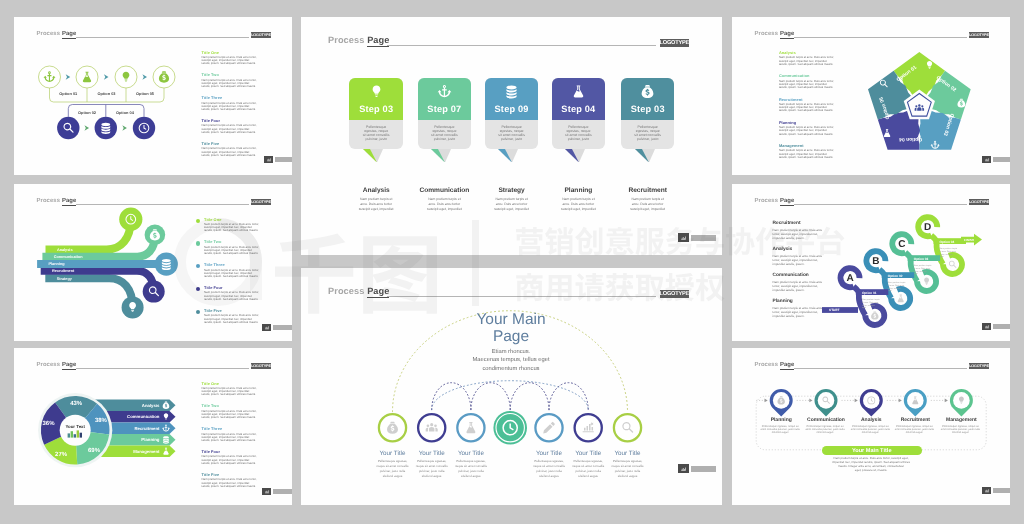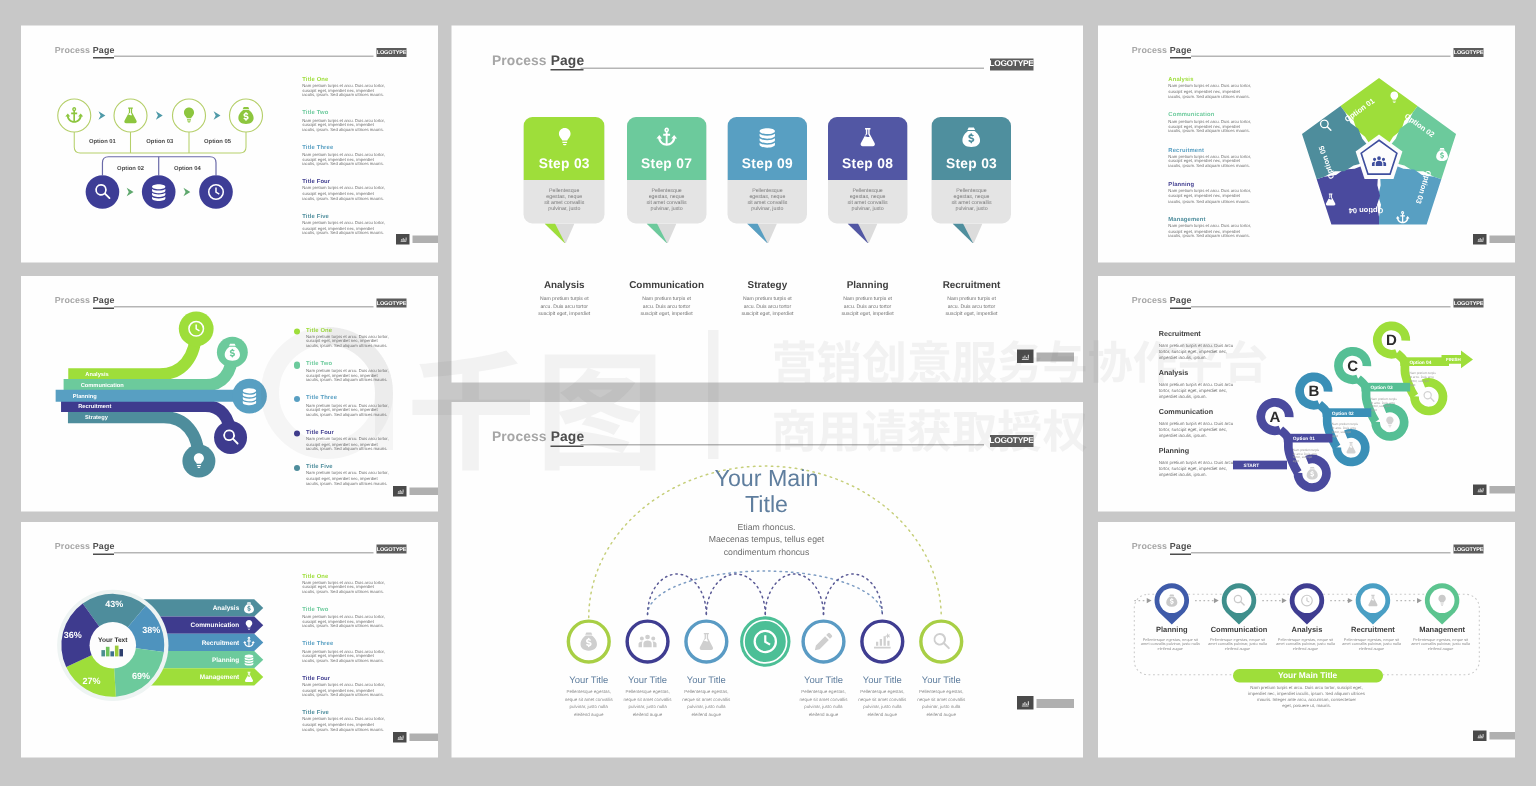--- a/index.html
+++ b/index.html
@@ -286,21 +286,21 @@
         </svg></div>
       <div style="position: absolute; left: 170.6px; top: 170px; width: 80px; text-align: center; color: rgb(62, 62, 62); font-size: 6.6px; font-weight: bold;">Strategy</div>
       <div style="position: absolute; left: 182.6px; top: 179.5px; width: 56px; text-align: center; color: rgb(111, 111, 111); font-size: 3.4px; line-height: 1.5; white-space: pre-line;">Nam pretium turpis et
 arcu. Duis arcu tortor
 suscipit eget, imperdiet</div>
       <div style="position: absolute; left: 250.65px; top: 61.4px; width: 53.5px; height: 70.7px; border-radius: 6px; background: rgb(228, 228, 228); overflow: hidden;">
         <div style="position: absolute; left: 0px; top: 0px; width: 100%; height: 41.3px; background: rgb(82, 87, 164);"></div>
         <div style="position: absolute; left: 0px; top: 6px; width: 100%; text-align: center;"><svg width="15" height="15" viewBox="0 0 24 24" fill="#fff">
             <path d="M9.1 2.2v1.5h.9v4.6L4.6 18.4c-.75 1.45.3 3.2 1.95 3.2h10.9c1.65 0 2.7-1.75 1.95-3.2L14 8.3V3.7h.9V2.2zm2.4 1.5h1v5l1.5 2.85c-1.3.55-2.2.2-3.1-.15-.75-.3-1.5-.6-2.45-.45L11.5 8.7z"></path>
           </svg></div>
-        <div style="position: absolute; left: 0px; top: 26px; width: 100%; text-align: center; color: rgb(255, 255, 255); font-size: 9.2px; font-weight: bold; letter-spacing: 0.2px;">Step 08</div>
+        <div style="position: absolute; left: 0px; top: 26px; width: 100%; text-align: center; color: rgb(255, 255, 255); font-size: 9.2px; font-weight: bold; letter-spacing: 0.2px;">Step 04</div>
         <div style="position: absolute; left: 7px; top: 46.3px; width: 39.5px; text-align: center; color: rgb(122, 122, 122); font-size: 3.5px; line-height: 1.2; white-space: pre-line;">Pellentesque
 egestas, neque
 sit amet convallis
 pulvinar, justo</div>
       </div>
       <div style="position: absolute; left: 264.25px; top: 131.6px; width: 20px; height: 13.6px;"><svg width="20" height="13.6" viewBox="0 0 20 13.6">
           <path d="M0 0 L20 0 L14 13.6 Z" fill="#dcdcdc"></path>
           <path d="M0 0 L7 0 L14 13.6 Z" fill="#5257a4"></path>
         </svg></div>
       <div style="position: absolute; left: 237.4px; top: 170px; width: 80px; text-align: center; color: rgb(62, 62, 62); font-size: 6.6px; font-weight: bold;">Planning</div>
@@ -385,21 +385,21 @@
       <div style="position: absolute; left: 112.7px; top: 191px; width: 36px; text-align: center; font-size: 3px; color: rgb(138, 138, 138); line-height: 1.65;">Pellentesque egestas, neque sit amet convallis pulvinar, justo nulla eleifend augue</div>
       <div style="position: absolute; left: 141.9px; top: 182px; width: 56px; text-align: center; font-size: 6.3px; color: rgb(95, 126, 158); font-weight: normal;">Your Title</div>
       <div style="position: absolute; left: 151.9px; top: 191px; width: 36px; text-align: center; font-size: 3px; color: rgb(138, 138, 138); line-height: 1.65;">Pellentesque egestas, neque sit amet convallis pulvinar, justo nulla eleifend augue</div>
       <div style="position: absolute; left: 220px; top: 182px; width: 56px; text-align: center; font-size: 6.3px; color: rgb(95, 126, 158); font-weight: normal;">Your Title</div>
       <div style="position: absolute; left: 230px; top: 191px; width: 36px; text-align: center; font-size: 3px; color: rgb(138, 138, 138); line-height: 1.65;">Pellentesque egestas, neque sit amet convallis pulvinar, justo nulla eleifend augue</div>
       <div style="position: absolute; left: 259.2px; top: 182px; width: 56px; text-align: center; font-size: 6.3px; color: rgb(95, 126, 158); font-weight: normal;">Your Title</div>
       <div style="position: absolute; left: 269.2px; top: 191px; width: 36px; text-align: center; font-size: 3px; color: rgb(138, 138, 138); line-height: 1.65;">Pellentesque egestas, neque sit amet convallis pulvinar, justo nulla eleifend augue</div>
       <div style="position: absolute; left: 298.5px; top: 182px; width: 56px; text-align: center; font-size: 6.3px; color: rgb(95, 126, 158); font-weight: normal;">Your Title</div>
       <div style="position: absolute; left: 308.5px; top: 191px; width: 36px; text-align: center; font-size: 3px; color: rgb(138, 138, 138); line-height: 1.65;">Pellentesque egestas, neque sit amet convallis pulvinar, justo nulla eleifend augue</div>
       <div style="position: absolute; left: 140px; top: 43px; width: 140px; text-align: center; font-size: 15.5px; color: rgb(95, 126, 158); line-height: 1.12; white-space: pre-line;">Your Main
-Title</div>
+Page</div>
       <div style="position: absolute; left: 145px; top: 80px; width: 130px; text-align: center; font-size: 5.8px; color: rgb(108, 108, 108); line-height: 1.45; white-space: pre-line;">Etiam rhoncus.
 Maecenas tempus, tellus eget
 condimentum rhoncus</div>
     </div>
   <div class="ftr" style="left:377px;top:196px">
     <div class="fb" style="width:11px;height:9px">
         <svg width="7" height="6" viewBox="0 0 24 24" fill="#d8d8d8">
           <path d="M3 17h18v3H3zM5 11h3v5H5zm4.6-3h3v8h-3zm4.6 4h3v4h-3zM18.8 6h3v10h-3z"></path>
         </svg>
       </div>

